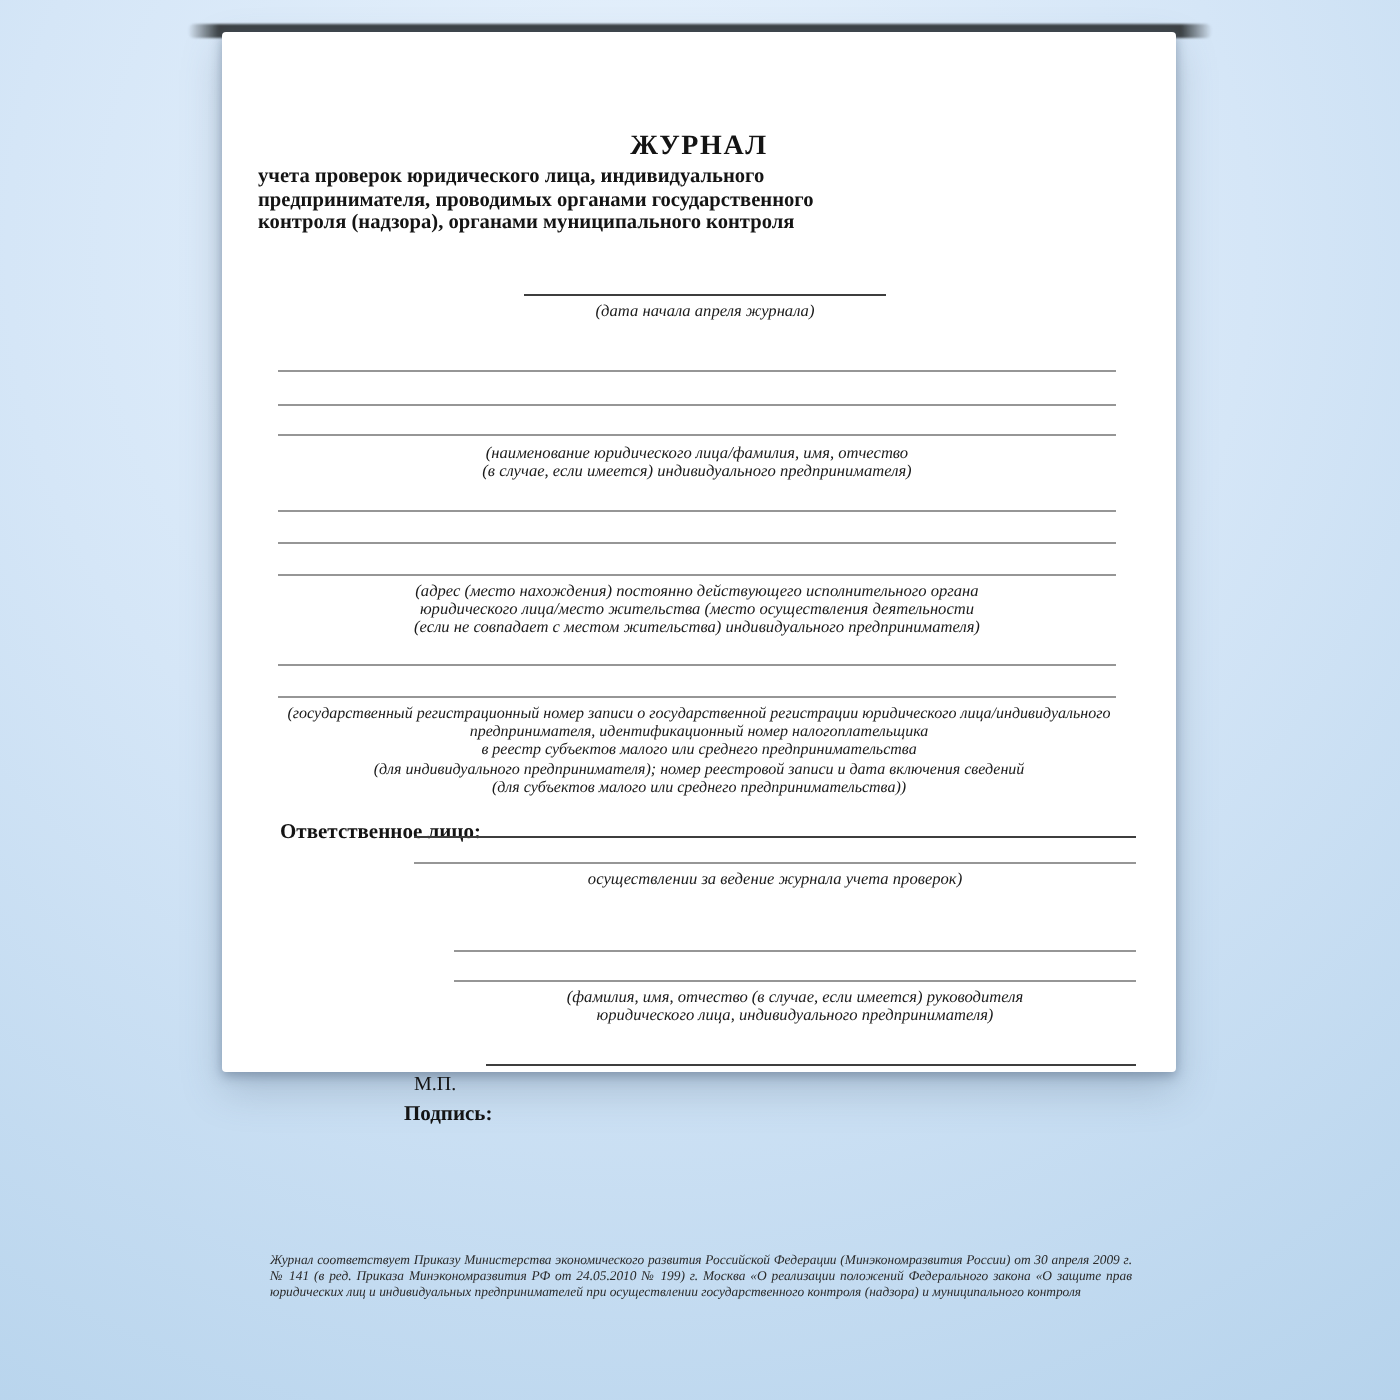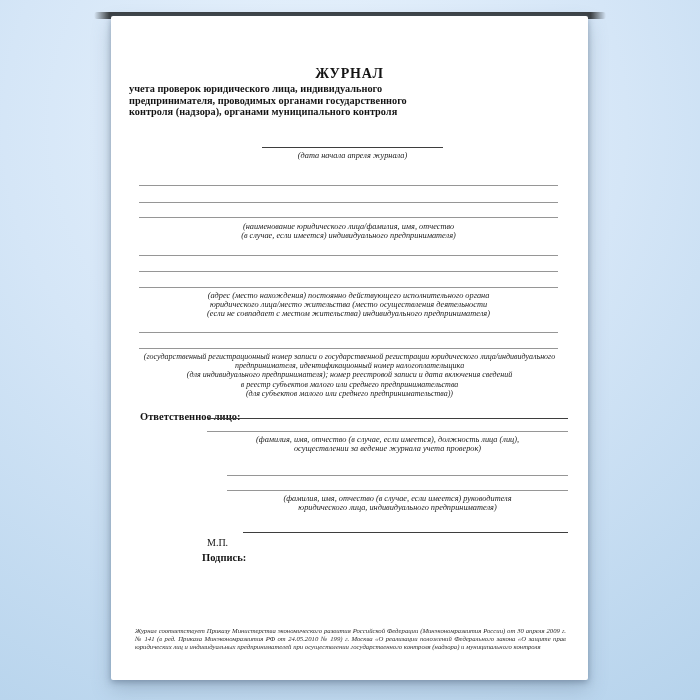--- a/index.html
+++ b/index.html
@@ -2,21 +2,21 @@
 <html><head>
 <meta charset="utf-8">
 <style>
   html,body{margin:0;padding:0;}
   body{width:700px;height:700px;overflow:hidden;font-family:"Liberation Serif",serif;}
   .scene{position:relative;width:700px;height:700px;
     background:radial-gradient(circle at 45% 18%, #e9f3fd 0%, #d5e6f7 45%, #b6d3ec 100%);}
   .top-edge{position:absolute;left:94px;top:12px;width:512px;height:7px;
     background:linear-gradient(to right, rgba(61,66,69,0) 0%, #3d4245 3%, #3d4245 97%, rgba(61,66,69,0) 100%);
     border-radius:3px;filter:blur(.5px);}
-  .paper{position:absolute;left:111px;top:16px;width:477px;height:664px;background:#ffffff;
+  .paper{position:absolute;left:111px;top:16px;width:477px;height:520px;background:#ffffff;
     border-radius:2px;
     box-shadow:0 2px 6px rgba(80,100,125,.5), 0 9px 20px rgba(80,100,125,.28);}
   .rule{position:absolute;height:0;border-top:1.5px solid #969696;}
   .rule.dark{border-top:1.3px solid #3e3e3e;}
   .title{position:absolute;top:50px;left:0;width:477px;text-align:center;
     font-weight:bold;font-size:14px;letter-spacing:.8px;color:#141414;}
   .subtitle{position:absolute;top:67px;left:18px;width:441px;text-align:left;
     font-weight:bold;font-size:10.3px;line-height:11.6px;color:#141414;}
   .cap{position:absolute;text-align:center;font-style:italic;font-size:8.3px;line-height:9.2px;color:#1a1a1a;}
   .cap.small{font-size:8px;line-height:9.2px;}
@@ -58,30 +58,29 @@
       <div>(адрес (место нахождения) постоянно действующего исполнительного органа</div>
       <div>юридического лица/место жительства (место осуществления деятельности</div>
       <div>(если не совпадает с местом жительства) индивидуального предпринимателя)</div>
     </div>
 
     <div class="rule" style="left:28px;top:316px;width:419px;"></div>
     <div class="rule" style="left:28px;top:332px;width:419px;"></div>
     <div class="cap small" style="left:19px;top:336px;width:439px;">
       <div>(государственный регистрационный номер записи о государственной регистрации юридического лица/индивидуального</div>
       <div>предпринимателя, идентификационный номер налогоплательщика</div>
+      <div>в реестр субъектов малого или среднего предпринимательства</div>
       <div>(для индивидуального предпринимателя); номер реестровой записи и дата включения сведений</div>
-      <div>в реестр субъектов малого или среднего предпринимательства</div>
       <div>(для субъектов малого или среднего предпринимательства))</div>
     </div>
 
     <div class="label" style="left:29px;top:395px;">Ответственное лицо:</div>
     <div class="rule dark" style="left:96px;top:402px;width:361px;"></div>
     <div class="rule" style="left:96px;top:415px;width:361px;"></div>
     <div class="cap" style="left:96px;top:419px;width:361px;">
-      <div>(фамилия, имя, отчество (в случае, если имеется), должность лица (лиц),</div>
       <div>осуществлении за ведение журнала учета проверок)</div>
     </div>
 
     <div class="rule" style="left:116px;top:459px;width:341px;"></div>
     <div class="rule" style="left:116px;top:474px;width:341px;"></div>
     <div class="cap" style="left:116px;top:478px;width:341px;">
       <div>(фамилия, имя, отчество (в случае, если имеется) руководителя</div>
       <div>юридического лица, индивидуального предпринимателя)</div>
     </div>
 

